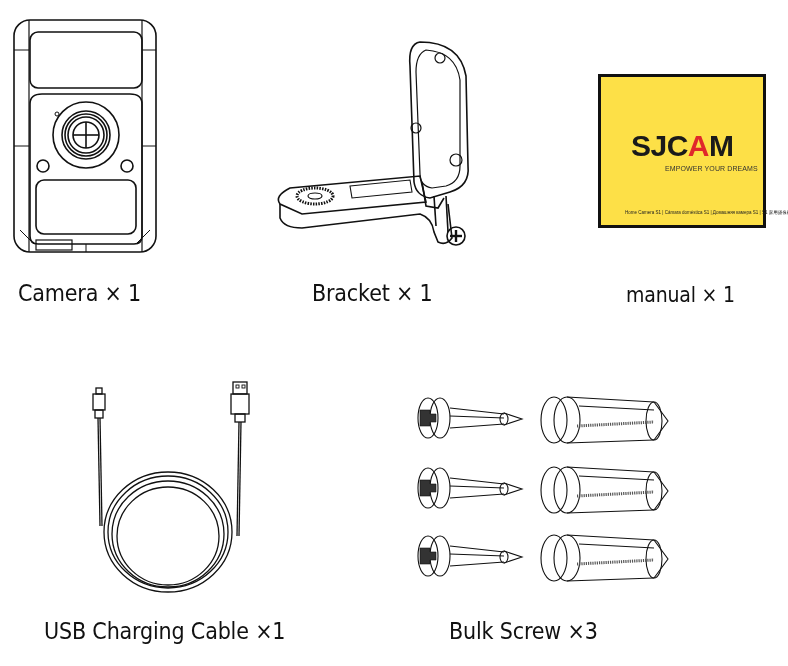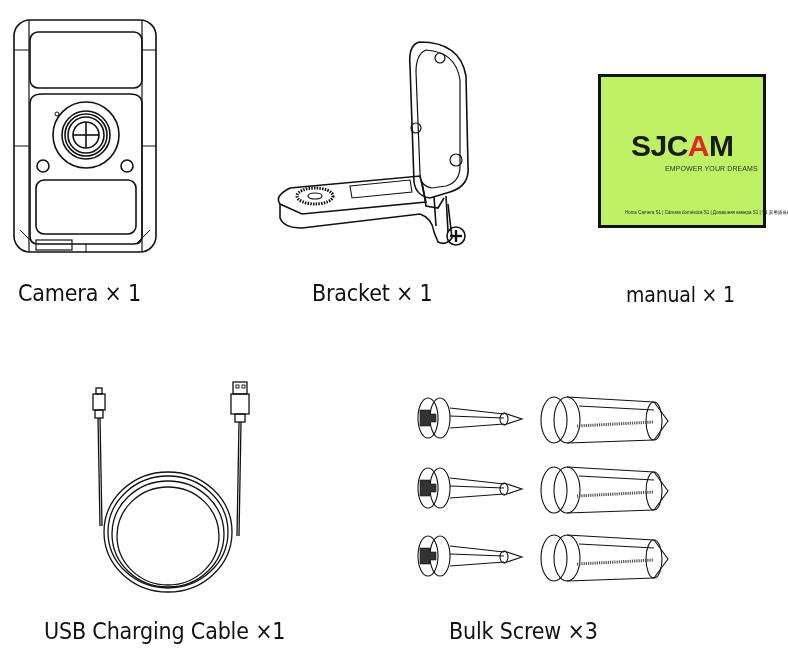--- a/index.html
+++ b/index.html
@@ -4,21 +4,21 @@
 <style>
   html, body { margin: 0; padding: 0; background: #ffffff; }
   body { width: 788px; height: 666px; position: relative; overflow: hidden;
          font-family: "Liberation Sans", "DejaVu Sans", sans-serif; color: #111; }
   .item { position: absolute; }
   .illus { position: absolute; }
   .label { position: absolute; font-size: 23px; white-space: nowrap; letter-spacing: -0.2px;
            font-family: "DejaVu Sans", "Liberation Sans", sans-serif; font-weight: 400; transform: scaleX(0.9); transform-origin: left center; }
   svg { display: block; }
   .manual-box { position: absolute; left: 598px; top: 74px; width: 168px; height: 154px;
-                border: 3px solid #111; box-sizing: border-box; background: #bef264; }
+                border: 3px solid #111; box-sizing: border-box; background: #fde047; }
   .brand { position: absolute; left: 30px; top: 52px; font-size: 30px; font-weight: 700;
            font-family: "Liberation Sans", sans-serif; letter-spacing: -0.5px; color: #1a1a1a; }
   .brand .a { color: #e0282b; }
   .tagline { position: absolute; left: 64px; top: 88px; font-size: 7px; color: #333; letter-spacing: 0.1px;
              font-family: "Liberation Sans", sans-serif; }
   .manual-foot { position: absolute; left: 24px; top: 133px; font-size: 4.5px; color: #222;
                  font-family: "Liberation Sans", sans-serif; white-space: nowrap; }
 </style>
 </head>
 <body>

